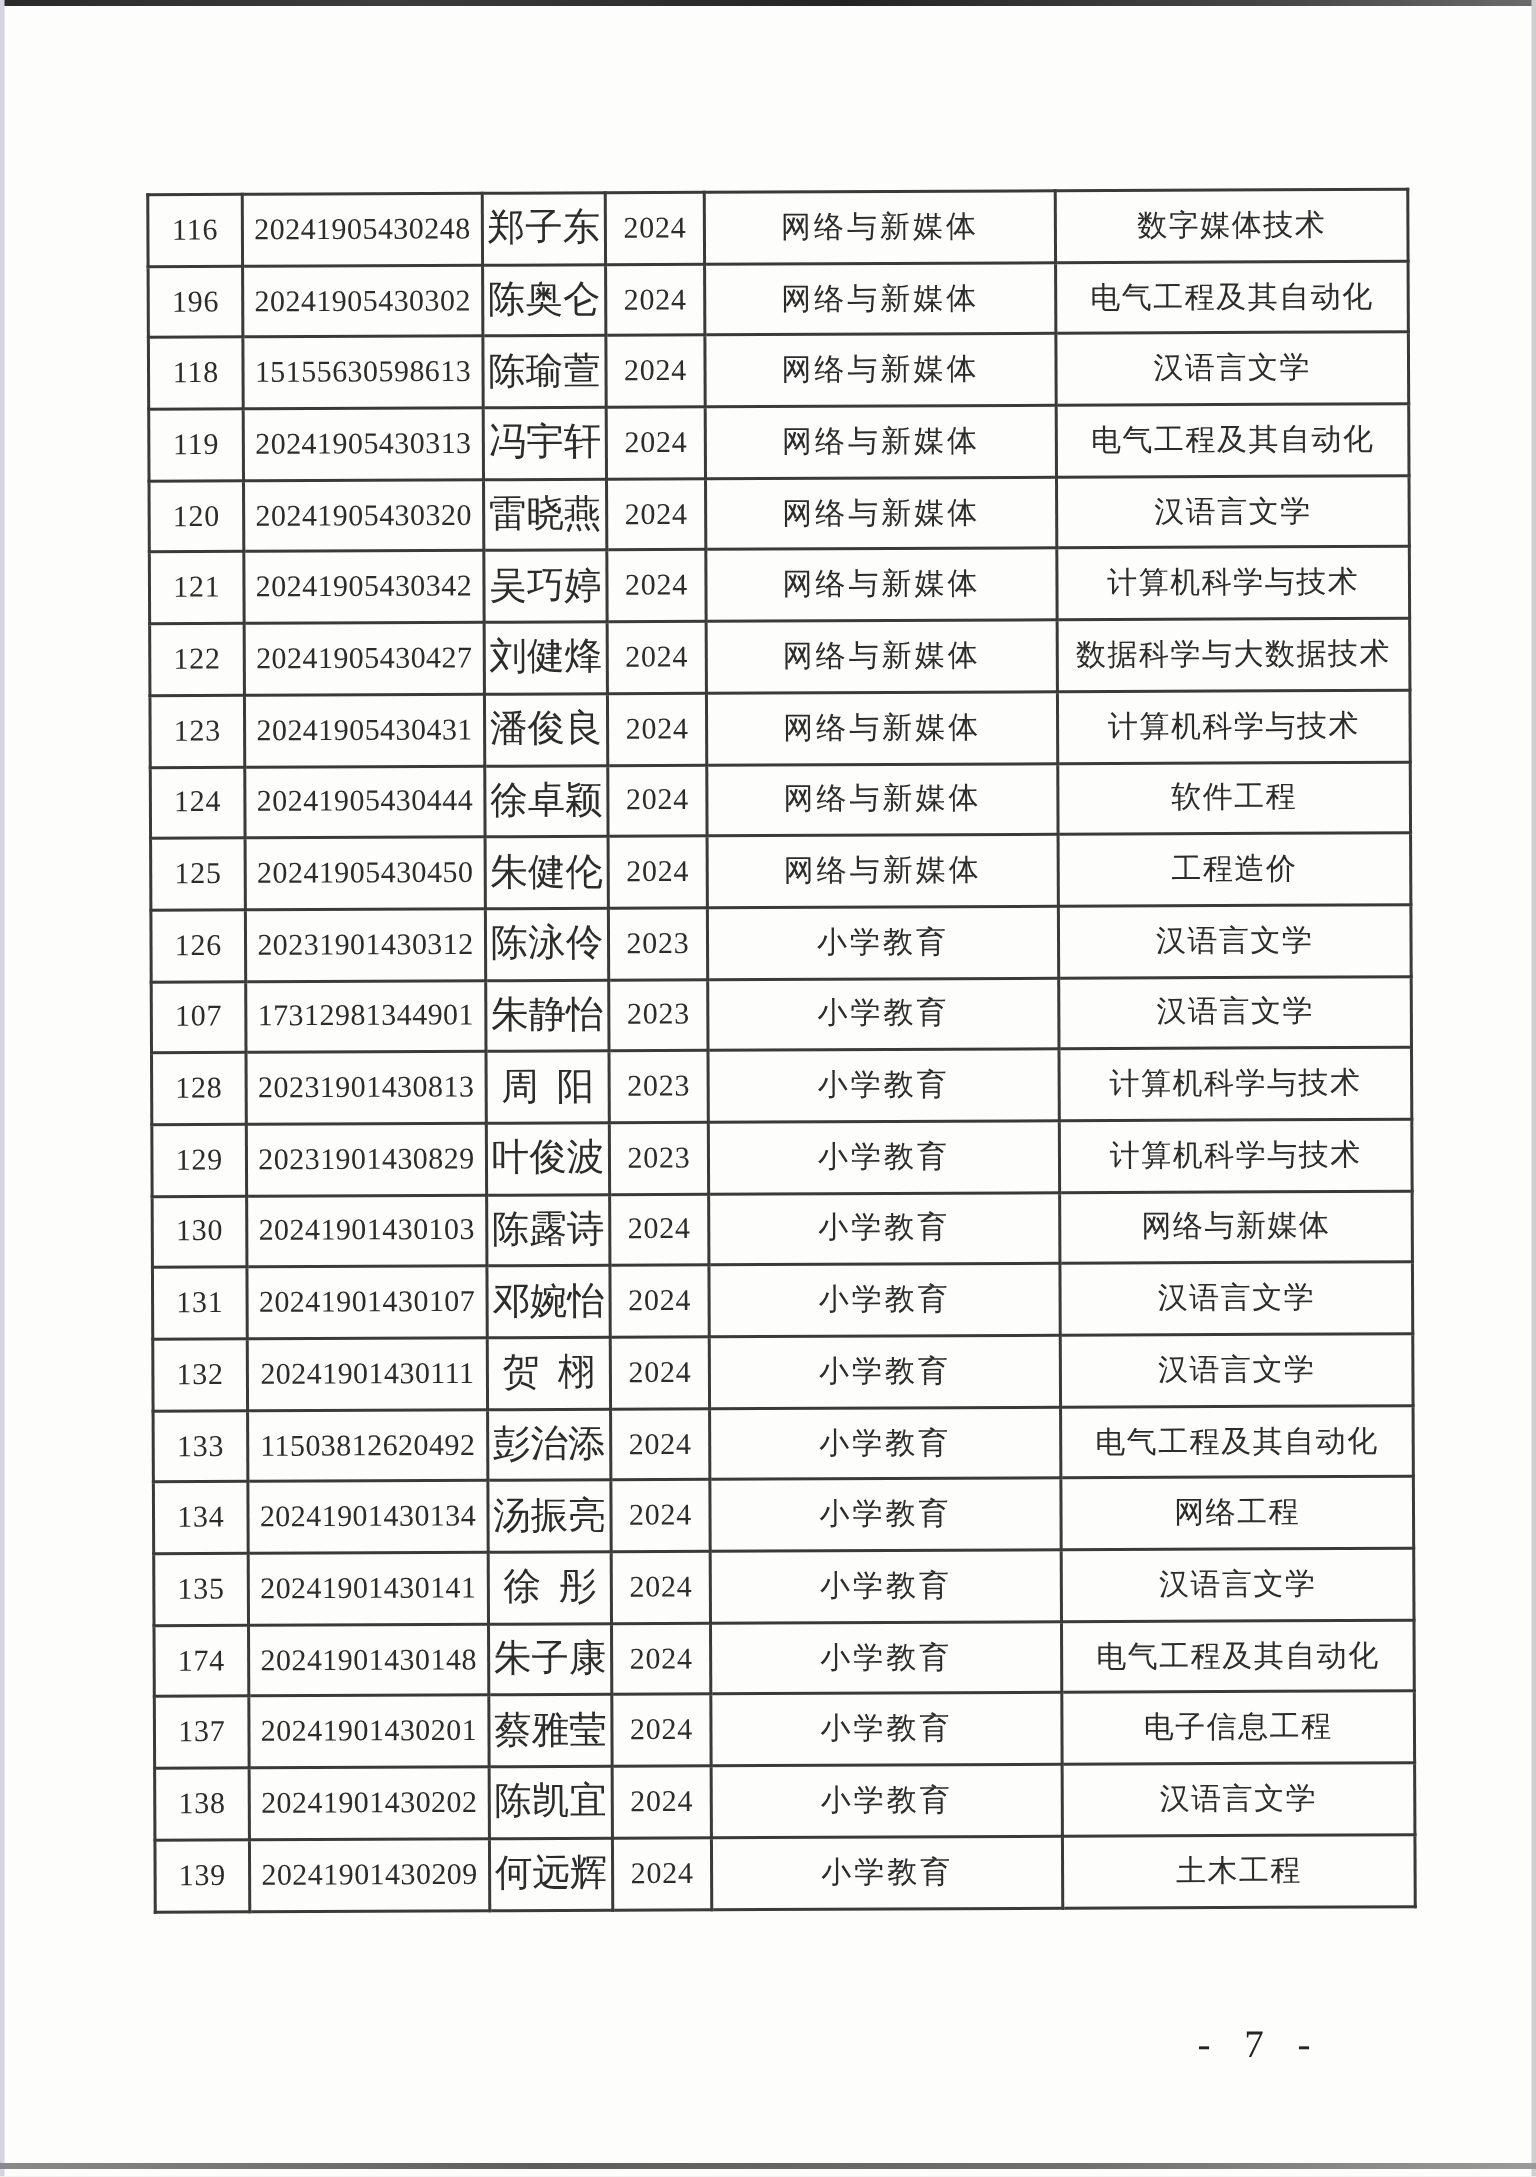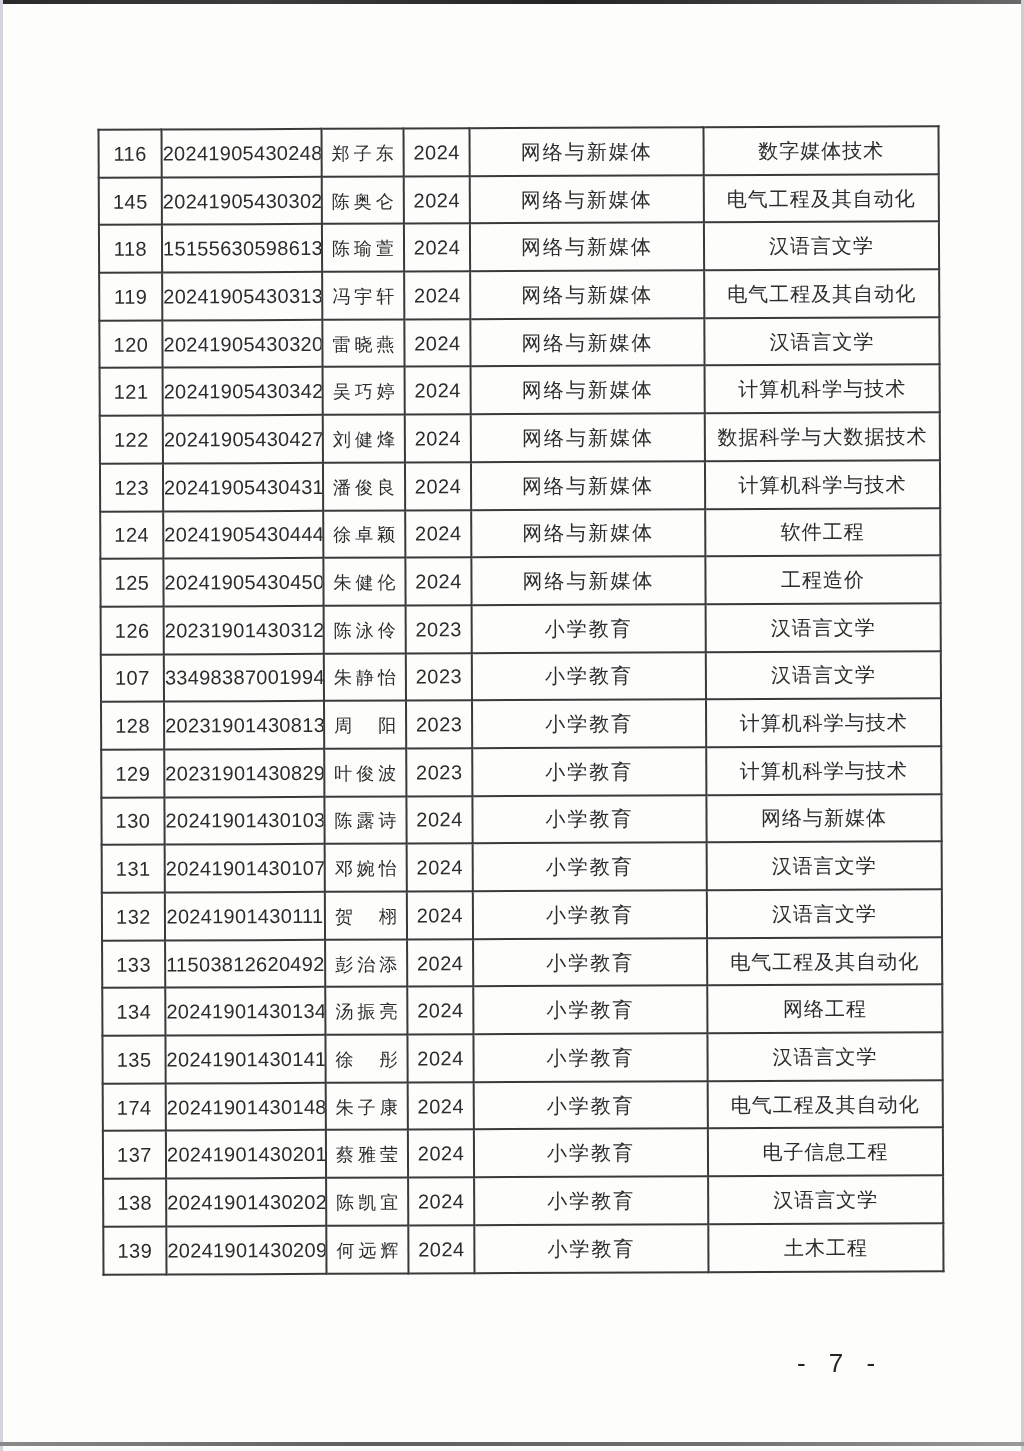--- a/index.html
+++ b/index.html
@@ -6,21 +6,21 @@
     margin: 0;
     padding: 0;
     background: #e9e9e9;
   }
   .page {
     position: relative;
     width: 1024px;
     height: 1451px;
     background: #fdfdfc;
     overflow: hidden;
-    font-family: Liberation Sans, sans-serif;
+    font-family: Liberation Serif, serif;
     color: #2c2c2c;
   }
   
   .edge-top {
     position: absolute; top: 0; left: 0; width: 100%; height: 4px;
     background: linear-gradient(90deg, #2a2a2a 0%, #3d3d3d 25%, #242424 55%, #4a4a4a 85%, #6a6a6a 100%);
   }
   .edge-bottom {
     position: absolute; top: 1442px; left: 0; width: 100%; height: 4px;
     background: linear-gradient(90deg, #8a8a8a 0%, #5d5d5d 35%, #6f6f6f 70%, #9a9a9a 100%);
@@ -58,21 +58,21 @@
     overflow: hidden;
   }
   td.c-no      { font-size: 19px; letter-spacing: 0.5px; }
   td.c-id      { font-size: 20px; letter-spacing: 0.3px; }
   td.c-year    { font-size: 20px; letter-spacing: 0.5px; margin-left: 16px; }
   td.c-name .dist {
     display: inline-block;
     min-width: 62px;
     text-align: justify;
     text-align-last: justify;
-    font-size: 18px;
+    font-size: 25px;
   }
   td.c-major   { letter-spacing: 2px;  font-size: 20px; }
   td.c-target  { letter-spacing: 1px;  font-size: 20px; }
   .page-number {
     position: absolute;
     left: 760px;
     top: 1348px;
     width: 160px;
     text-align: center;
     font-size: 26px;
@@ -104,21 +104,21 @@
     <tr>
       <td class="c-no">116</td>
       <td class="c-id">20241905430248</td>
       <td class="c-name"><span class="dist">郑子东</span></td>
       <td class="c-year">2024</td>
       <td class="c-major">网络与新媒体</td>
       <td class="c-target">数字媒体技术</td>
     </tr>
 
     <tr>
-      <td class="c-no">145</td>
+      <td class="c-no">196</td>
       <td class="c-id">20241905430302</td>
       <td class="c-name"><span class="dist">陈奥仑</span></td>
       <td class="c-year">2024</td>
       <td class="c-major">网络与新媒体</td>
       <td class="c-target">电气工程及其自动化</td>
     </tr>
 
     <tr>
       <td class="c-no">118</td>
       <td class="c-id">15155630598613</td>
@@ -195,21 +195,21 @@
       <td class="c-no">126</td>
       <td class="c-id">20231901430312</td>
       <td class="c-name"><span class="dist">陈泳伶</span></td>
       <td class="c-year">2023</td>
       <td class="c-major">小学教育</td>
       <td class="c-target">汉语言文学</td>
     </tr>
 
     <tr>
       <td class="c-no">107</td>
-      <td class="c-id">33498387001994</td>
+      <td class="c-id">17312981344901</td>
       <td class="c-name"><span class="dist">朱静怡</span></td>
       <td class="c-year">2023</td>
       <td class="c-major">小学教育</td>
       <td class="c-target">汉语言文学</td>
     </tr>
 
     <tr>
       <td class="c-no">128</td>
       <td class="c-id">20231901430813</td>
       <td class="c-name"><span class="dist">周阳</span></td>

